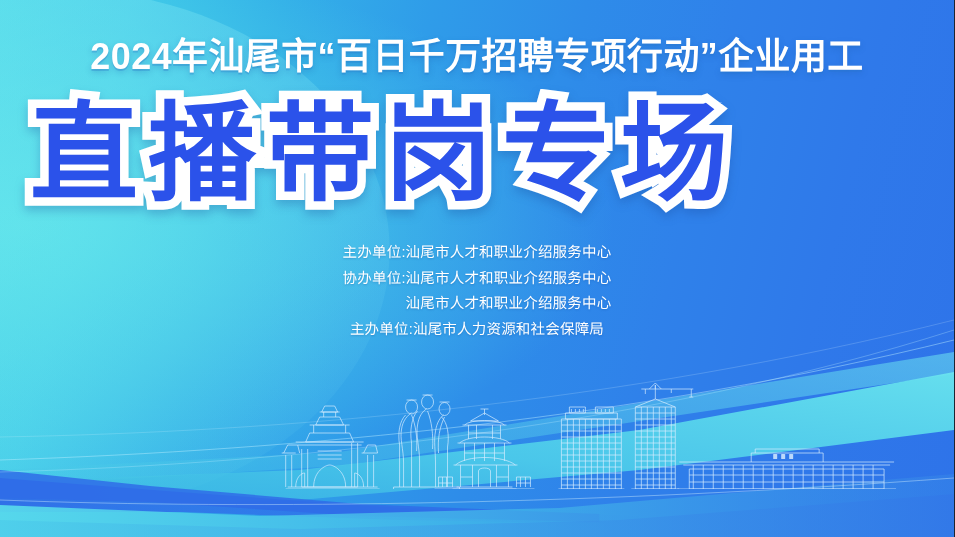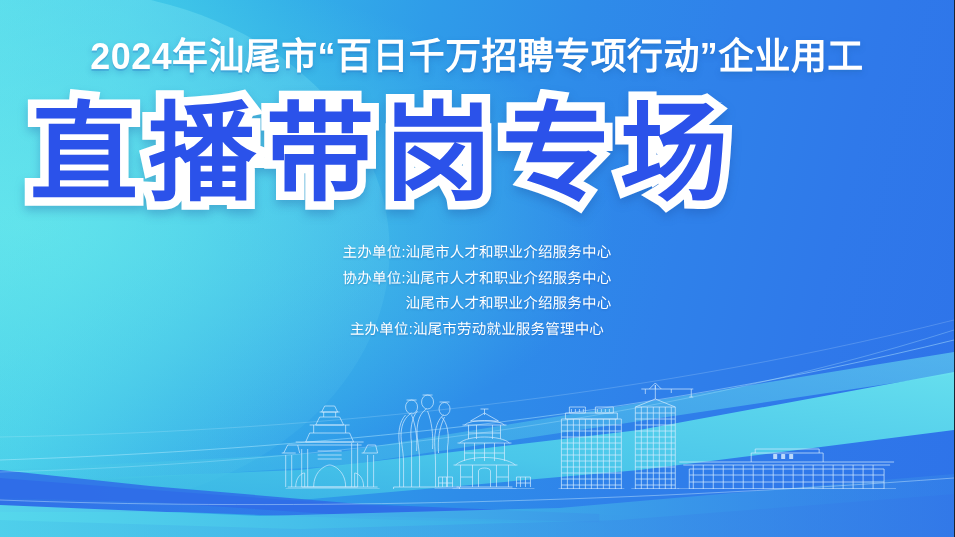--- a/index.html
+++ b/index.html
@@ -282,17 +282,17 @@
     <span class="orgline">
       <span class="lbl">主办单位:</span><span>汕尾市人才和职业介绍服务中心</span>
     </span>
     <span class="orgline">
       <span class="lbl">协办单位:</span><span>汕尾市人才和职业介绍服务中心</span>
     </span>
     <span class="orgline indent">
       <span class="lbl">承办单位:</span><span>汕尾市人才和职业介绍服务中心</span>
     </span>
     <span class="orgline">
-      <span class="lbl">主办单位:</span><span>汕尾市劳动就业服务管理中心</span>
+      <span class="lbl">主办单位:</span><span>汕尾市人力资源和社会保障局</span>
     </span>
   </div>
 
 </div>
 
 </body></html>

